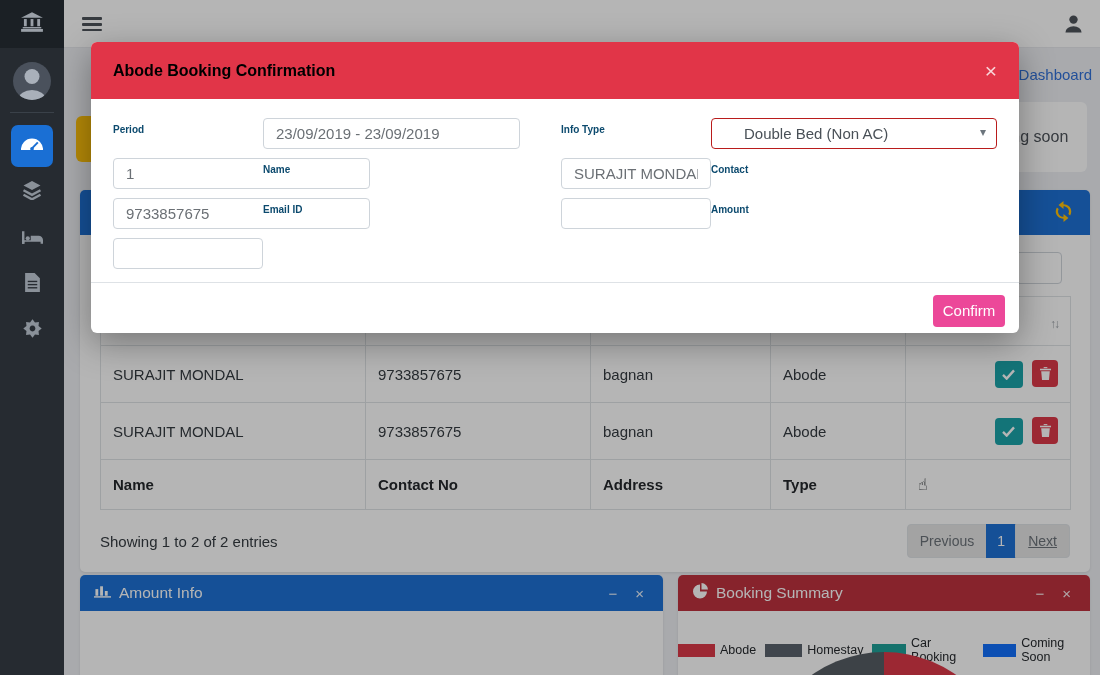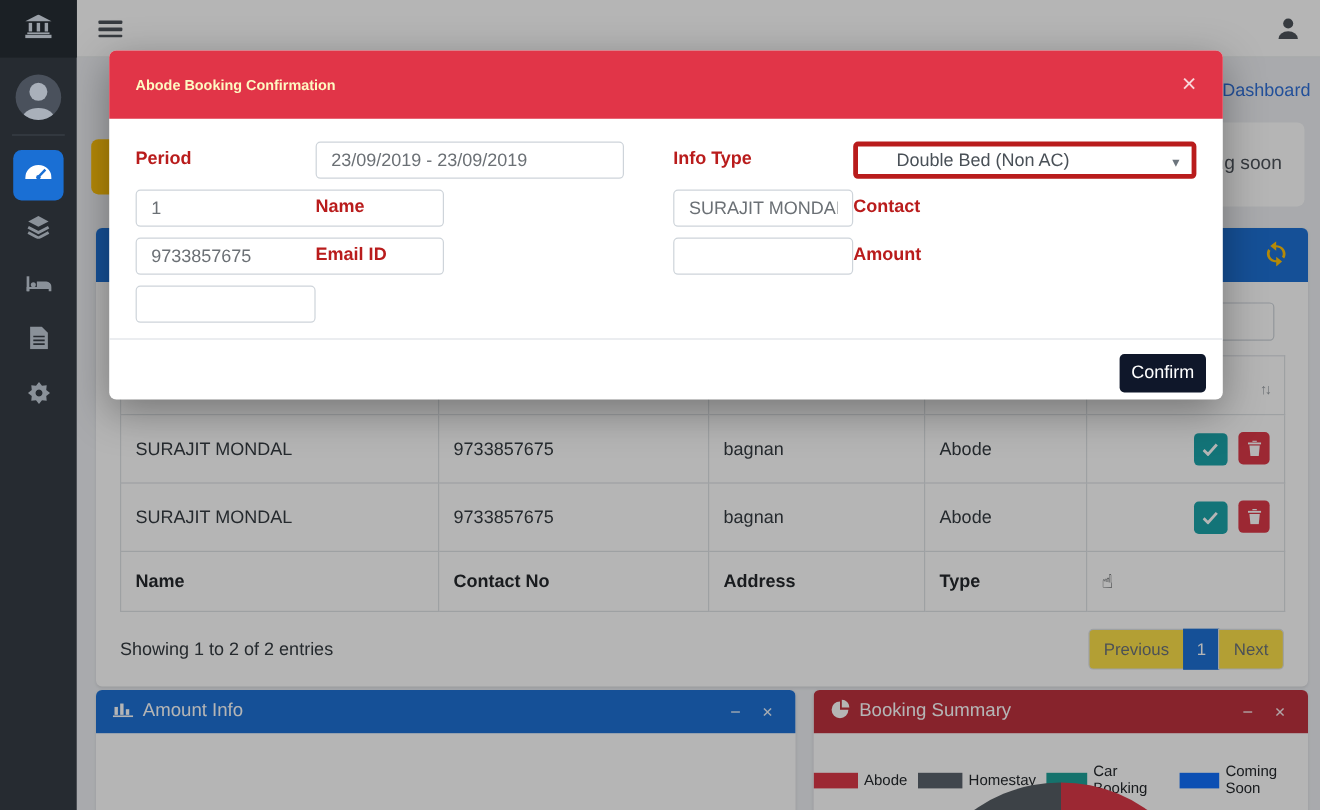--- a/index.html
+++ b/index.html
@@ -39,23 +39,23 @@
   table.booking tbody td { height:51px; color:#32383e; }
   table.booking tfoot th { height:50px; color:#212529; font-size:15px; }
   .sort-glyph { float:right; color:#9aa0a6; font-size:12px; letter-spacing:-2px; margin-top:6px; }
   .hand-glyph { font-size:16px; color:#212529; }
   .action-cell { text-align:right !important; }
   .btn-check { display:inline-flex; align-items:center; justify-content:center; width:28px; height:27px; background:#17a2a8; border:none; border-radius:4px; cursor:pointer; margin-right:5px; }
   .btn-trash { display:inline-flex; align-items:center; justify-content:center; width:26px; height:27px; background:#dc3545; border:none; border-radius:4px; cursor:pointer; }
   .table-bottom { display:flex; justify-content:space-between; align-items:center; padding:14px 20px 0;text-align:center; }
   .showing { font-size:15px; color:#32383e; }
   .pager { display:flex; }
-  .page-btn { min-width:46px; height:34px; border:1px solid #dee2e6; background:#fde047; color:#697077; font-size:14px; display:flex; align-items:center; justify-content:center; padding:16px 12px; margin-left:-1px; cursor:pointer; }
+  .page-btn { min-width:46px; height:34px; border:1px solid #dee2e6; background:#e5e5e5; color:#697077; font-size:14px; display:flex; align-items:center; justify-content:center; padding:16px 12px; margin-left:-1px; cursor:pointer; }
   .page-btn:first-child { border-radius:4px 0 0 4px; }
-  .page-btn:last-child { border-radius:0 4px 4px 0; }
+  .page-btn:last-child { border-radius:0 4px 4px 0;text-decoration:underline; }
   .page-btn.active { background:#1a6fd4; border-color:#1a6fd4; color:#ffffff; min-width:30px; padding:0; }
 
   .panel { position:absolute; top:527px; background:#ffffff; border-radius:5px 5px 0 0; overflow:hidden; height:150px; box-shadow:0 1px 3px rgba(0,0,0,.1); }
   .panel-head { height:36px; display:flex; align-items:center; padding:0 14px; color:#ffffff; font-size:15.5px; gap:8px; }
   .panel-head .spacer { flex:1; }
   .panel-tool { color:rgba(255,255,255,.9); font-size:15px; cursor:pointer; padding:0 5px; }
   .panel-info { left:16px; width:583px; }
   .panel-info .panel-head { background:#1a6fd4; }
   .panel-summary { left:614px; width:412px; }
   .panel-summary .panel-head { background:#bd2e3c; }
@@ -64,30 +64,30 @@
   .legend { display:flex; justify-content:center; align-items:center; gap:9px; margin-top:25px; }
   .legend-item { display:flex; align-items:center; gap:5px; }
   .legend-swatch { width:37px; height:13px; display:inline-block; }
   .legend-label { font-size:12.5px; color:#212529; }
   .pie { position:absolute; left:50%; transform:translateX(-50%); top:77px; width:250px; height:250px; border-radius:50%; background:conic-gradient(#dc3545 0 50%, #545b62 50% 100%); }
 
   
   .backdrop { position:absolute; left:64px; right:0; top:0; bottom:0; background:rgba(10,10,10,0.30); z-index:5; }
   .modal { position:absolute; left:91px; top:42px; width:928px; height:291px; background:#ffffff; border-radius:6px; z-index:10; box-shadow:0 10px 35px rgba(0,0,0,.35); }
   .modal-head { height:57px; background:#e13548; border-radius:6px 6px 0 0; display:flex; align-items:center; padding:0 22px; }
-  .modal-title { color:#fef9c3; font-size:12px; font-weight:bold; }
+  .modal-title { color:#000000; font-size:16px; font-weight:bold; }
   .modal-close { margin-left:auto; color:rgba(255,255,255,.8); font-size:21px; cursor:pointer; line-height:1; }
   .modal-body { padding:19px 22px 13px; display:grid; grid-template-columns:150px 298px 150px 286px; row-gap:9px; }
-  .f-label { font-size:15px; font-weight:bold; color:#b91c1c; padding-top:6px; }
+  .f-label { font-size:10px; font-weight:bold; color:#0c4a6e; padding-top:6px; }
   .f-input { width:257px; height:31px; border:1px solid #ced4da; border-radius:4px; padding:0 12px; font-size:15px; color:#6b7075; background:#fff; }
   .f-input.wide { width:100%; }
-  .f-select { position:relative; width:100%; height:31px; border:4px solid #b91c1c; border-radius:4px; font-size:15px; color:#495057; display:flex; align-items:center; padding-left:32px; cursor:pointer; background:#fff; }
+  .f-select { position:relative; width:100%; height:31px; border:1px solid #b91c1c; border-radius:4px; font-size:15px; color:#495057; display:flex; align-items:center; padding-left:32px; cursor:pointer; background:#fff; }
   .f-select .caret { position:absolute; right:10px; top:6px; color:#6c757d; font-size:12px; }
   .modal-foot { border-top:1px solid #dee2e6; height:56px; display:flex; align-items:center; justify-content:flex-end; padding-right:14px; }
-  .btn-confirm { width:72px; height:32px; background:#0f172a; color:#ffffff; border:none; border-radius:4px; font-size:15px; cursor:pointer; }
+  .btn-confirm { width:72px; height:32px; background:#ec4899; color:#ffffff; border:none; border-radius:4px; font-size:15px; cursor:pointer; }
 </style>
 </head>
 <body>
 
 <div class="sidebar">
   <div class="logo-box">
     <span>
       <svg width="24" height="20" viewBox="0 0 22 18" fill="#9aa0a8">
           <polygon points="11,0 21,5 1,5"></polygon>
           <rect x="1" y="15.4" width="20" height="2.6"></rect>

